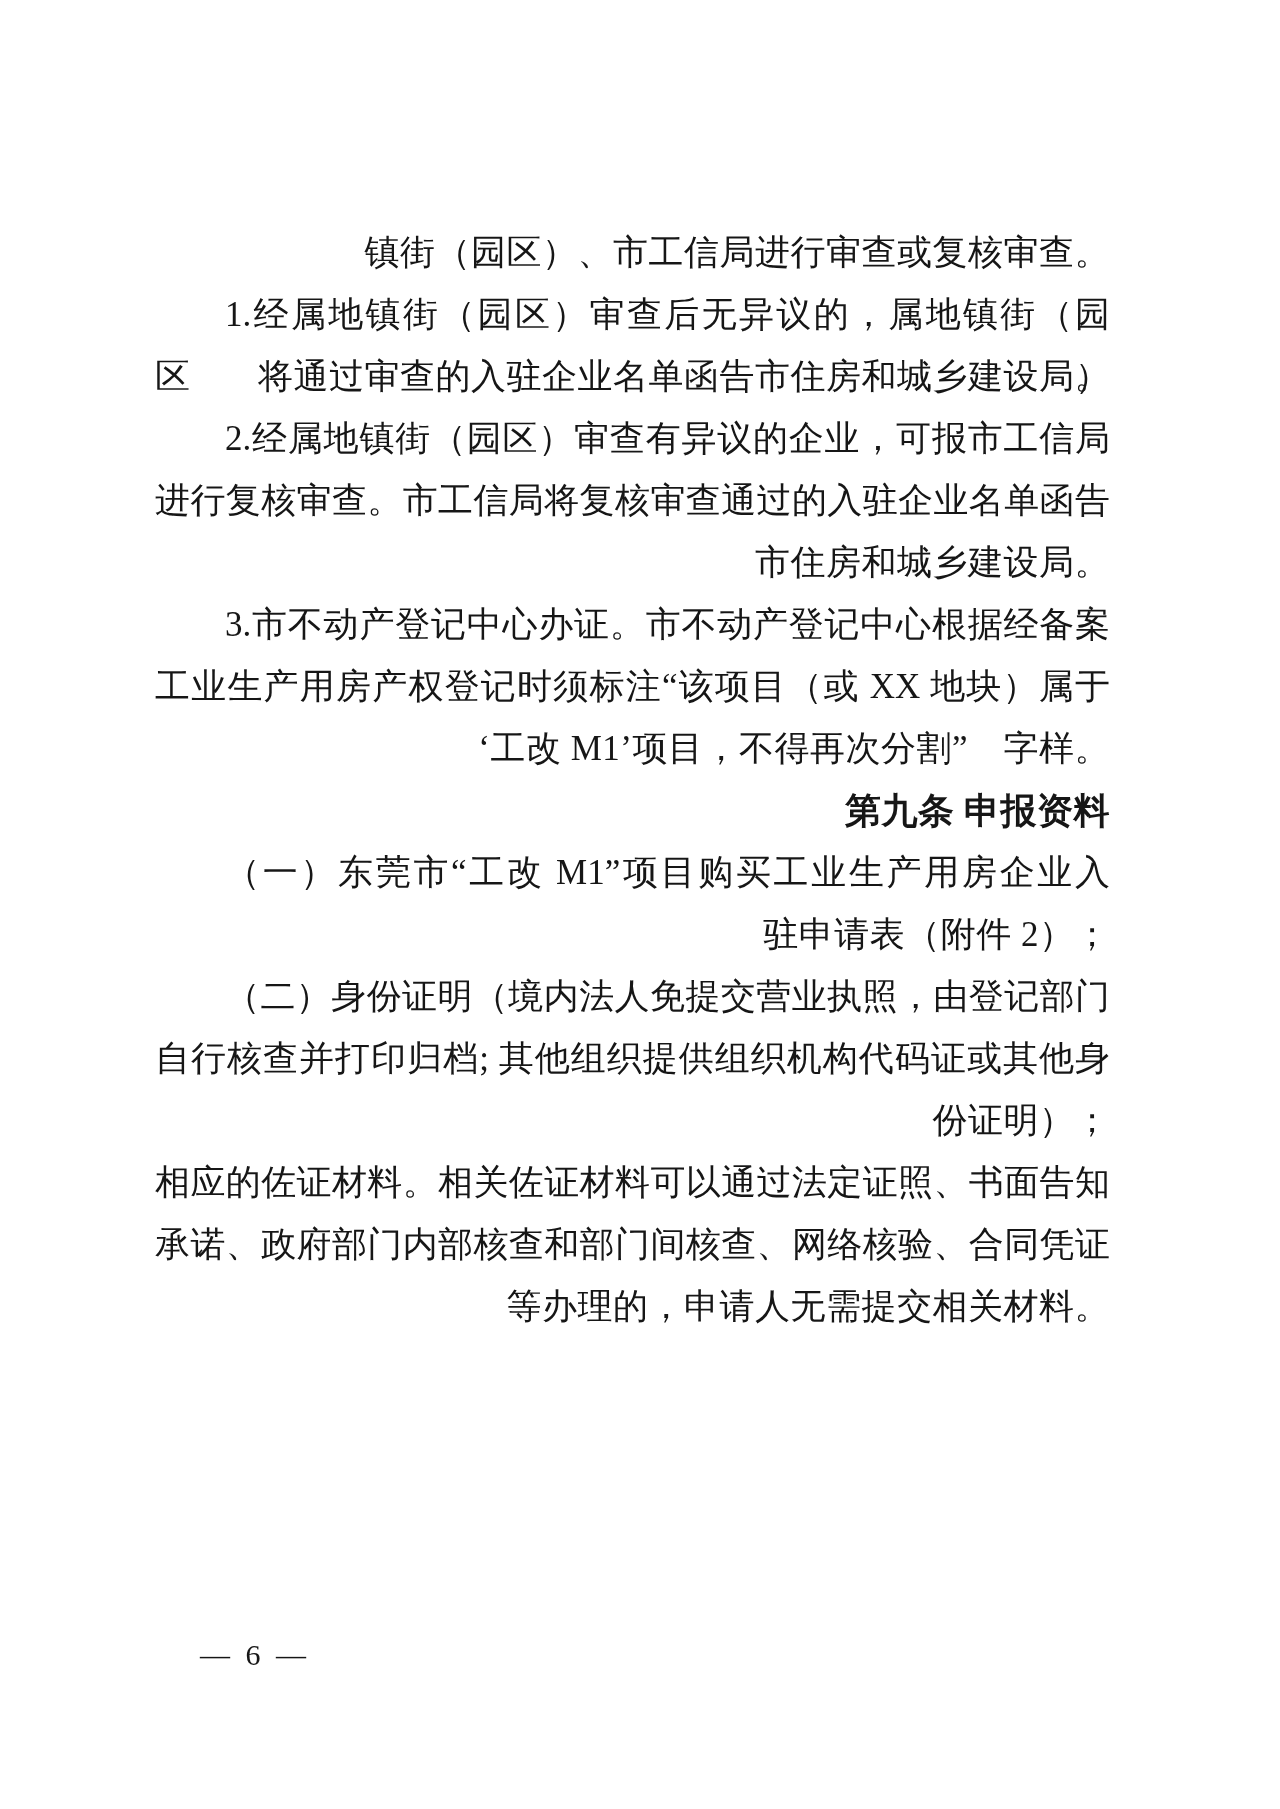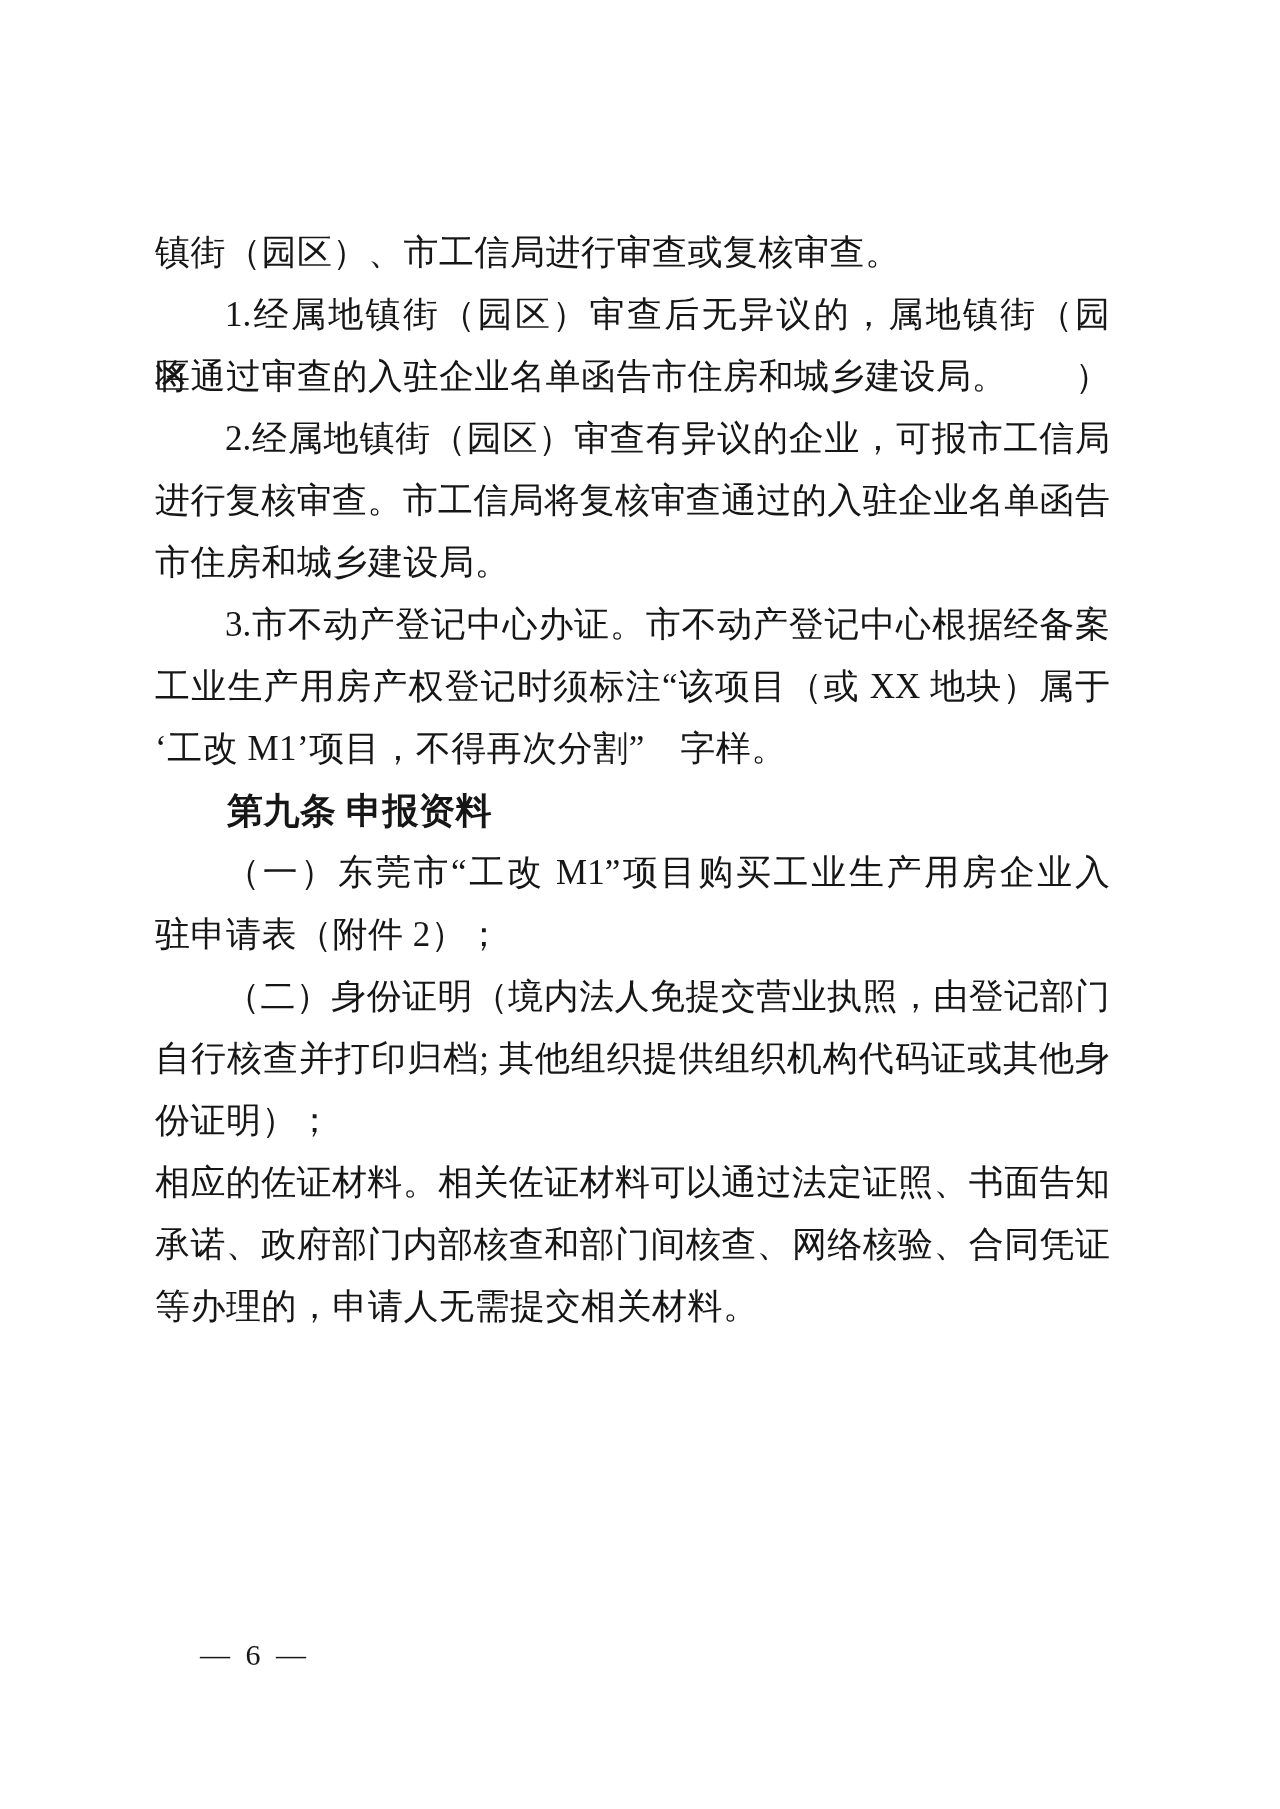--- a/index.html
+++ b/index.html
@@ -19,21 +19,21 @@
   .content {
     position: absolute;
     left: 155px;
     top: 222px;
     width: 955px;
   }
   .line {
     font-size: 35px;
     line-height: 62px;
     height: 62px;
-    text-align: left;
+    text-align: right;
     letter-spacing: 0.5px;
     white-space: nowrap;
   }
   .line.just {
     white-space: normal;
     text-align: justify;
     text-align-last: justify;
     letter-spacing: 0;
   }
   .line.indent {

